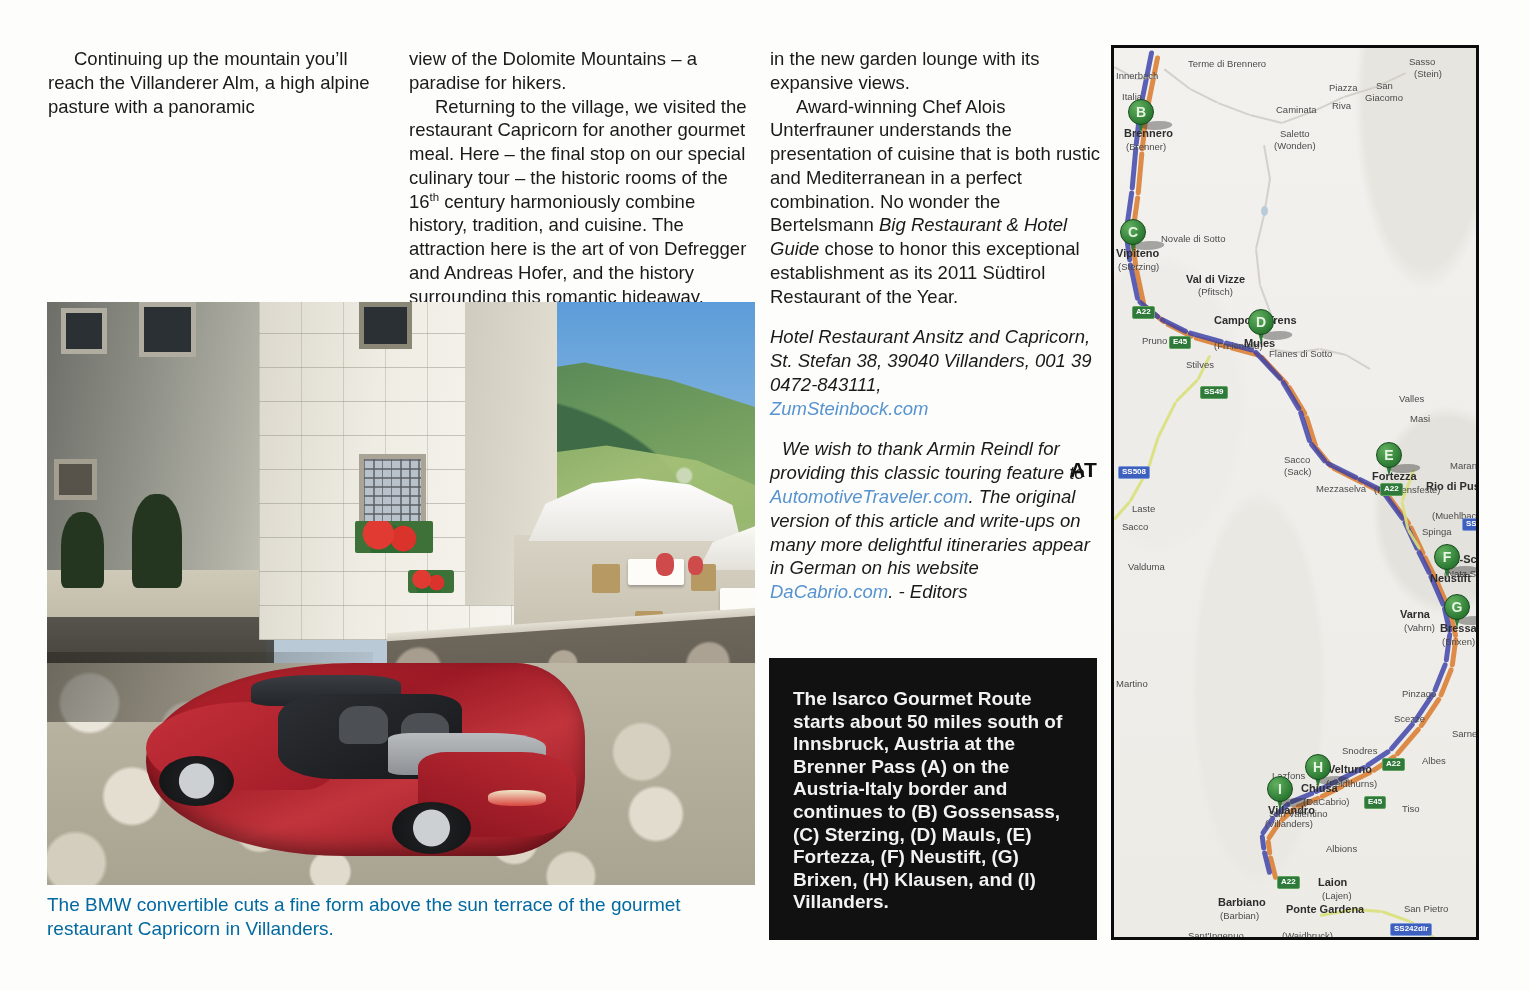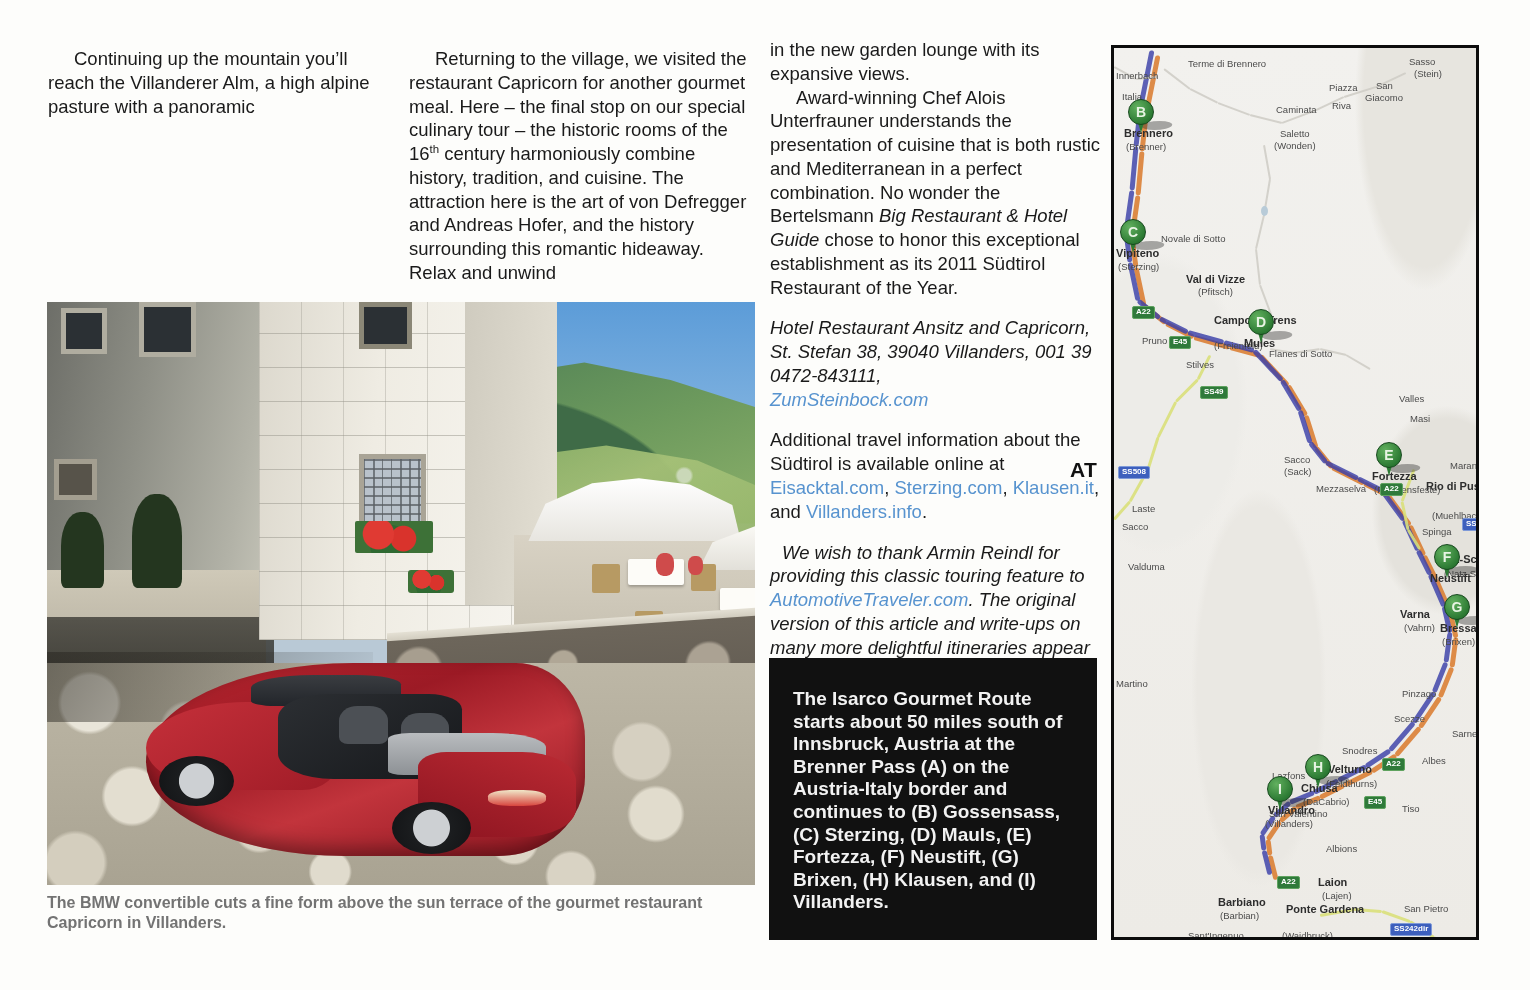--- a/index.html
+++ b/index.html
@@ -20,21 +20,21 @@
   .col p { margin:0; }
   .col p.ind { text-indent:26px; }
   .col p.gap { margin-top:17px; }
   .ital { font-style:italic; }
   .lnk { color:#5793cf; }
   .lnk-i { color:#5793cf; font-style:italic; }
   sup { font-size:0.62em; vertical-align:super; line-height:0; }
 
   #col1 { left:48px;  top:47px;  width:336px; }
   #col2 { left:409px; top:47px;  width:345px; }
-  #col3 { left:770px; top:38px;  width:332px; }
+  #col3 { left:770px; top:47px;  width:332px; }
 
   #col3 .addr  { font-style:italic; }
   #col3 .thank { font-style:italic; text-indent:12px; }
 
   .at-mark {
     position:absolute; left:1070px; top:458px;
     font-size:21px; font-weight:bold; letter-spacing:.5px; color:#111;
   }
 
   
@@ -254,21 +254,21 @@
     background:
       radial-gradient(circle at 30% 30%, #ffffff 0 22%, transparent 24%),
       radial-gradient(circle at 68% 44%, #fbfbf2 0 20%, transparent 22%),
       radial-gradient(circle at 44% 72%, #f5f7e6 0 22%, transparent 24%),
       radial-gradient(circle at 78% 78%, #e8eed6 0 18%, transparent 20%);
     background-color:transparent;
   }
 
   #photo-caption {
     position:absolute; left:47px; top:893px; width:700px;
-    font-size:16px; font-weight:bold; line-height:1.27; color:#737373;
+    font-size:19px; font-weight:normal; line-height:1.27; color:#0369a1;
   }
 
   
   #map-frame {
     position:absolute; left:1111px; top:45px;
     width:368px; height:895px;
     border:3px solid #0c0c0c;
     background:#efeeeb;
     overflow:hidden;
   }
@@ -332,30 +332,30 @@
 </head>
 <body>
 
 <div id="page">
 
   <div class="col" id="col1">
     <p class="ind">Continuing up the mountain you’ll reach the Villanderer Alm, a high alpine pasture with a panoramic</p>
   </div>
 
   <div class="col" id="col2">
+    <p>view of the Dolomite Mountains – a paradise for hikers.</p>
     <p class="ind"><span>Returning to the village, we visited the restaurant Capricorn for another gourmet meal. Here – the final stop on our special culinary tour – the historic rooms of the 16</span><sup>th</sup><span> century harmoniously combine history, tradition, and cuisine. The attraction here is the art of von Defregger and Andreas Hofer, and the history surrounding this romantic hideaway. Relax and unwind</span></p>
   </div>
 
   <div class="col" id="col3">
     <p>in the new garden lounge with its expansive views.</p>
     <p class="ind"><span>Award-winning Chef Alois Unterfrauner understands the presentation of cuisine that is both rustic and Mediterranean in a perfect combination. No wonder the Bertelsmann </span><span class="ital">Big Restaurant &amp; Hotel Guide</span><span> chose to honor this exceptional establishment as its 2011 Südtirol Restaurant of the Year.</span></p>
 
     <p class="addr gap"><span>Hotel Restaurant Ansitz and Capricorn, St. Stefan 38, 39040 Villanders, 001 39 0472-843111,</span><br><span class="lnk-i">ZumSteinbock.com</span></p>
 
-    <p class="gap"><span>Additional travel information about the Südtirol is available online at </span><span class="lnk">Eisacktal.com</span><span>, </span><span class="lnk">Sterzing.com</span><span>, </span><span class="lnk">Klausen.it</span><span>, and </span><span class="lnk">Villanders.info</span><span>.</span></p>
 
     <p class="thank gap"><span>We wish to thank Armin Reindl for providing this classic touring feature to </span><span class="lnk-i">AutomotiveTraveler.com</span><span>. The original version of this article and write-ups on many more delightful itineraries appear in German on his website </span><span class="lnk-i">DaCabrio.com</span><span>. - Editors</span></p>
   </div>
 
   <div class="at-mark">AT</div>
 
   <div id="callout">
     <span>The Isarco Gourmet Route starts about 50 miles south of Innsbruck, Austria at the Brenner Pass (A) on the Austria-Italy border and continues to (B) Gossensass, (C) Sterzing, (D) Mauls, (E) Fortezza, (F) Neustift, (G) Brixen, (H) Klausen, and (I) Villanders.</span>
   </div>
 

